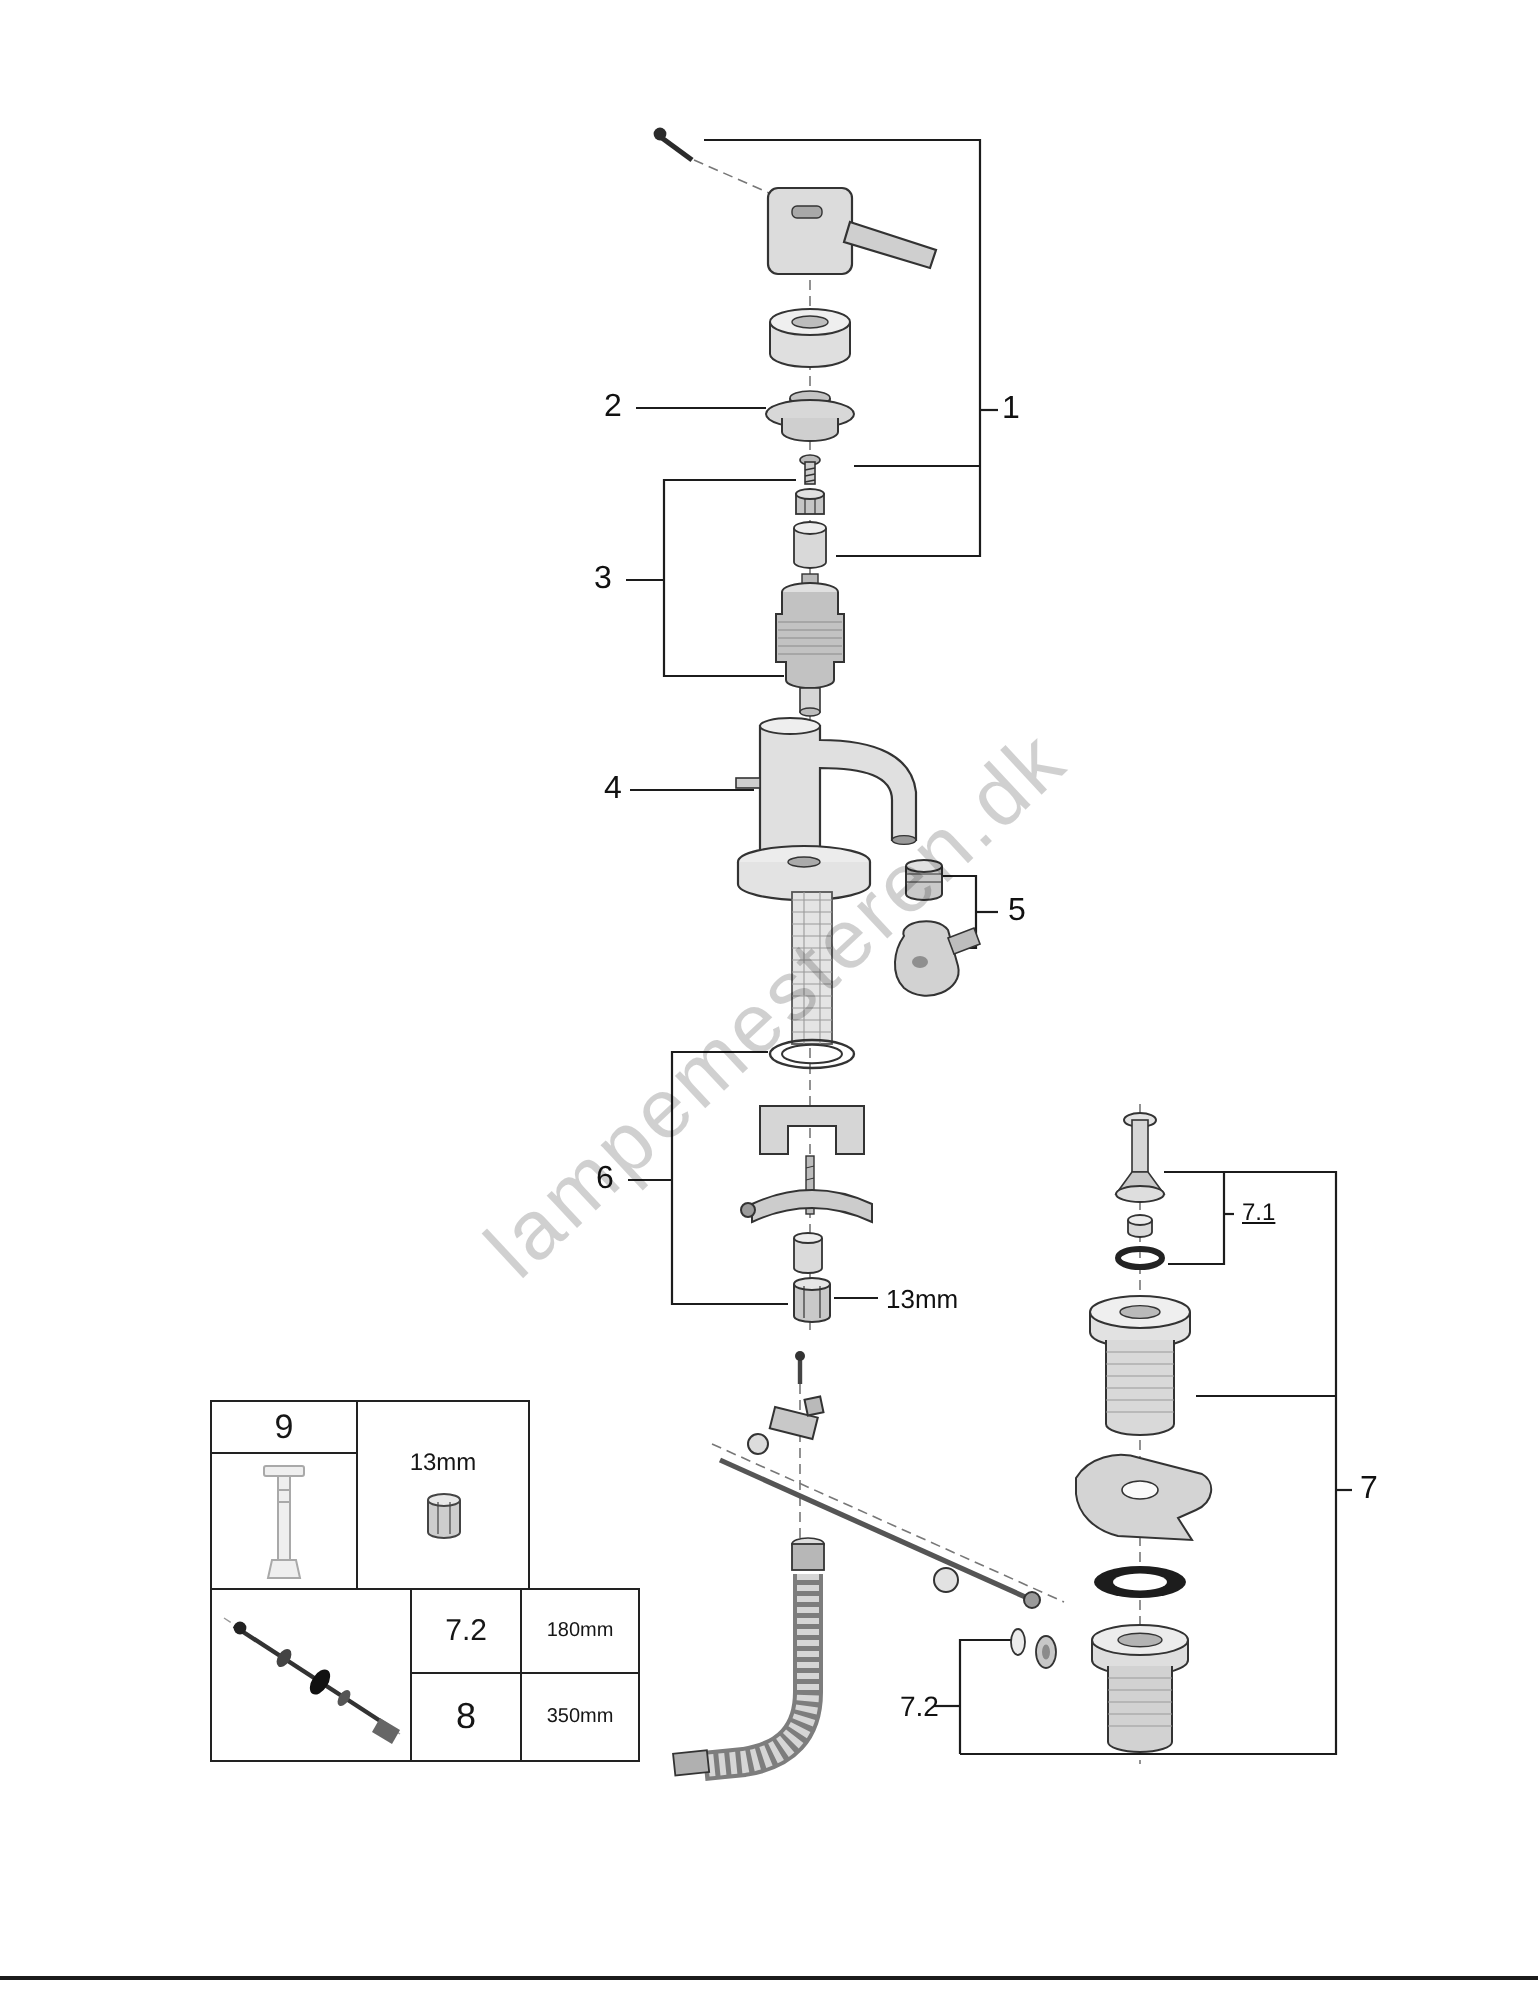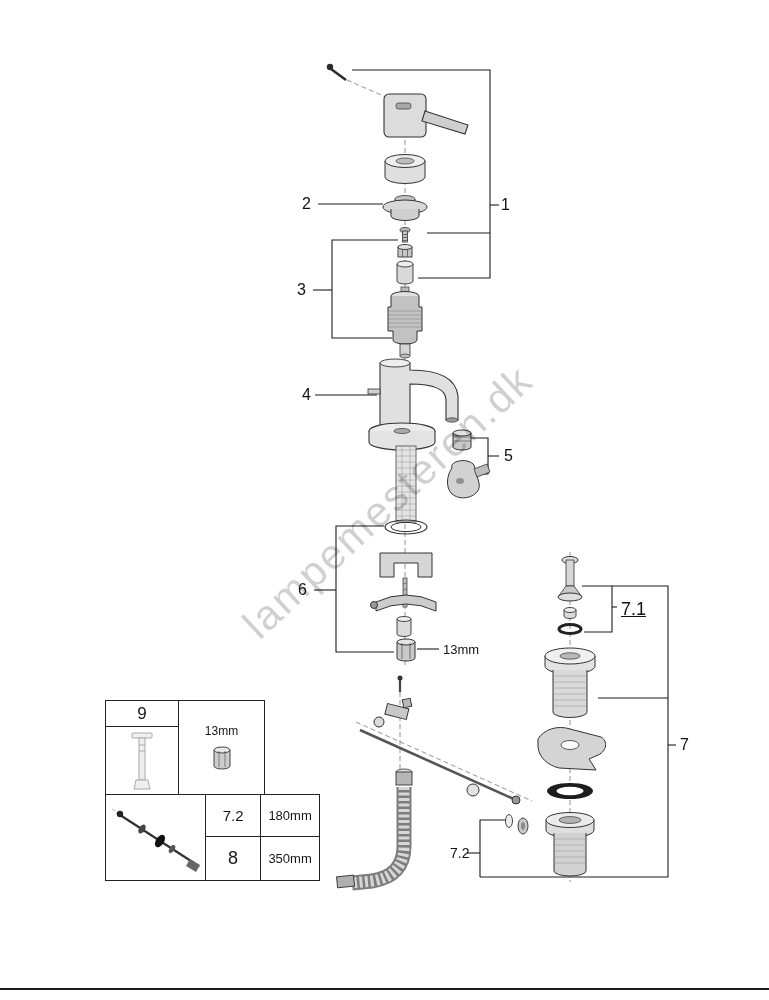--- a/index.html
+++ b/index.html
@@ -24,21 +24,21 @@
   .legend-a .cell-tool { width:73px; border-right:1.5px solid #222; display:flex; flex-direction:column; align-items:center; }
   .legend-a .cell-tool .hdr { width:100%; text-align:center; font-size:17px; padding:3px 0 2px; border-bottom:1.5px solid #222; }
   .legend-a .cell-nut { flex:1; display:flex; flex-direction:column; align-items:center; justify-content:center; gap:7px; }
   .legend-a .cell-nut .sz { font-size:12px; }
   .legend-b {
     position:absolute; left:105px; top:793.5px; width:215px; height:87px;
     border:1.5px solid #222; display:flex; background:#fff;
   }
   .legend-b .cell-rod { width:100px; border-right:1.5px solid #222; position:relative; }
   .legend-b .tbl { flex:1; display:grid; grid-template-columns:1fr 1.05fr; grid-template-rows:1fr 1fr; }
-  .legend-b .tbl > div { display:flex; align-items:center; justify-content:center; font-size:13px; }
+  .legend-b .tbl > div { display:flex; align-items:center; justify-content:center; font-size:10px; }
   .legend-b .tbl .br { border-right:1.5px solid #222; }
   .legend-b .tbl .bb { border-bottom:1.5px solid #222; }
   .legend-b .tbl .part-a { font-size:15px; }
   .legend-b .tbl .part-b { font-size:18px; }
   .footer-rule { position:absolute; left:0; top:988px; width:769px; height:2px; background:#1c1c1c; }
 </style>
 </head>
 <body>
 
 <div class="page">
@@ -279,21 +279,21 @@
 
   <div class="watermark">lampemesteren.dk</div>
 
   <div class="callout" style="left:501px; top:197px;">1</div>
   <div class="callout" style="left:302px; top:196px;">2</div>
   <div class="callout" style="left:297px; top:282px;">3</div>
   <div class="callout" style="left:302px; top:387px;">4</div>
   <div class="callout" style="left:504px; top:448px;">5</div>
   <div class="callout" style="left:298px; top:582px;">6</div>
   <div class="callout small" style="left:443px; top:643px;">13mm</div>
-  <div class="callout" style="left:621px; top:600px; font-size:18px;text-decoration:underline;">7.1</div>
+  <div class="callout" style="left:621px; top:600px; font-size:12px;text-decoration:underline;">7.1</div>
   <div class="callout" style="left:680px; top:737px;">7</div>
   <div class="callout" style="left:450px; top:846px; font-size:14px;">7.2</div>
 
   <div class="legend-a">
     <div class="cell-tool">
       <div class="hdr">9</div>
       <svg width="56" height="62" viewBox="0 0 56 62" style="margin-top:4px;">
         <g stroke="#a9a9a9" stroke-width="1" fill="#efefef">
           <rect x="18" y="2" width="20" height="5" rx="1"></rect>
           <rect x="25" y="7" width="6" height="42"></rect>

